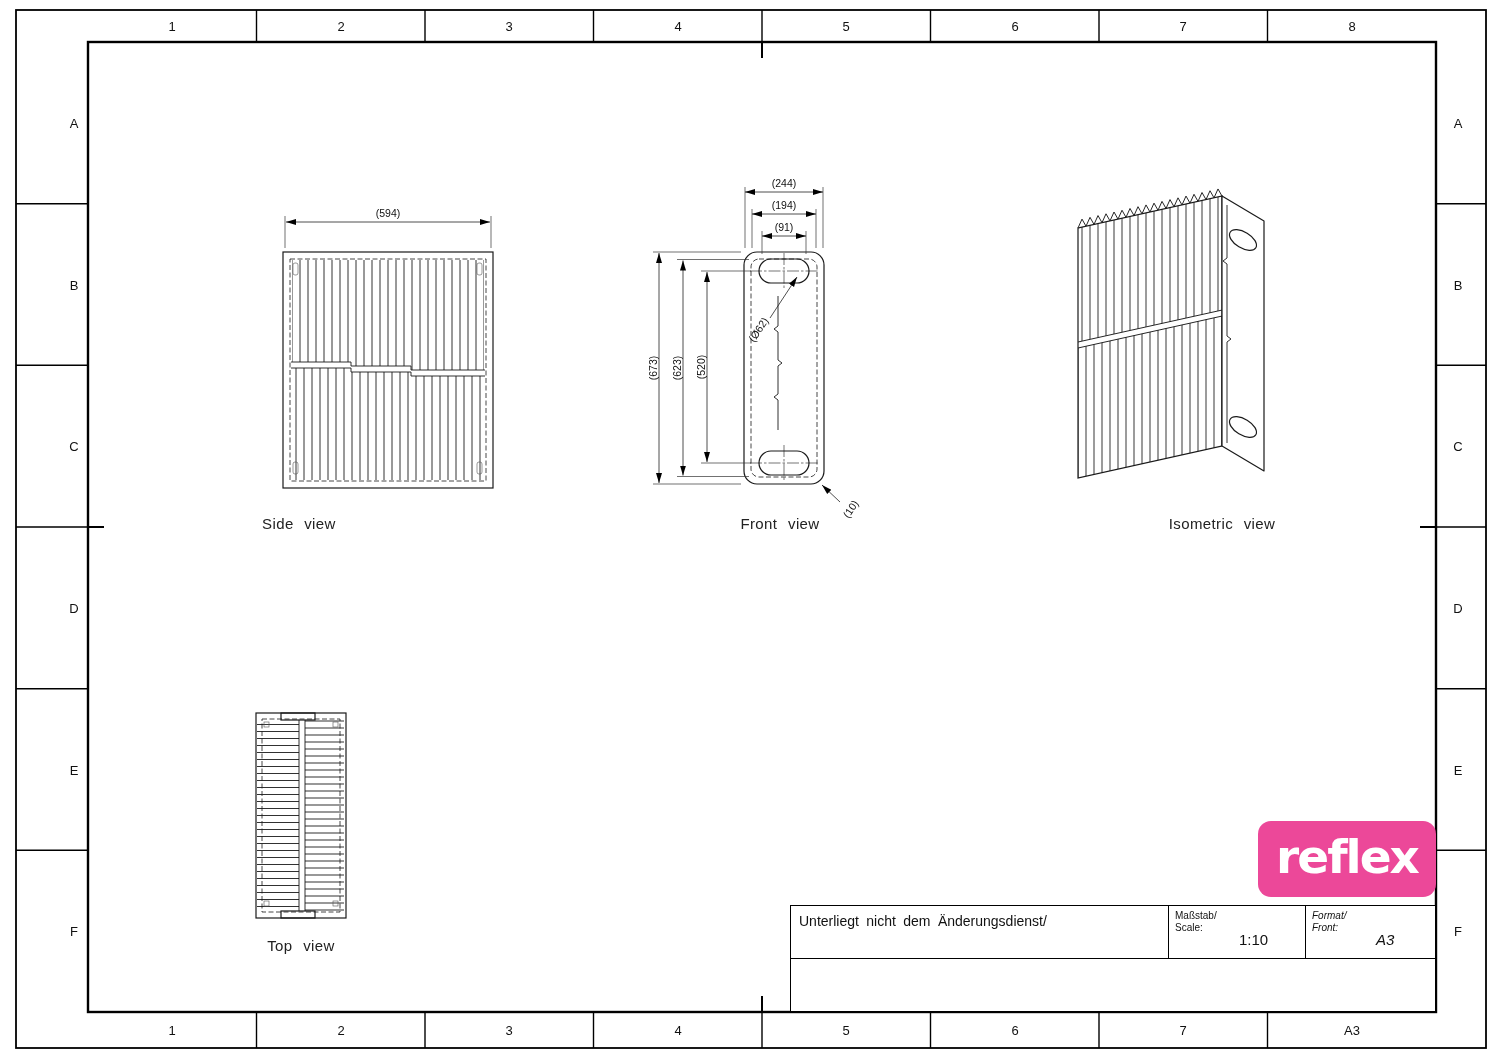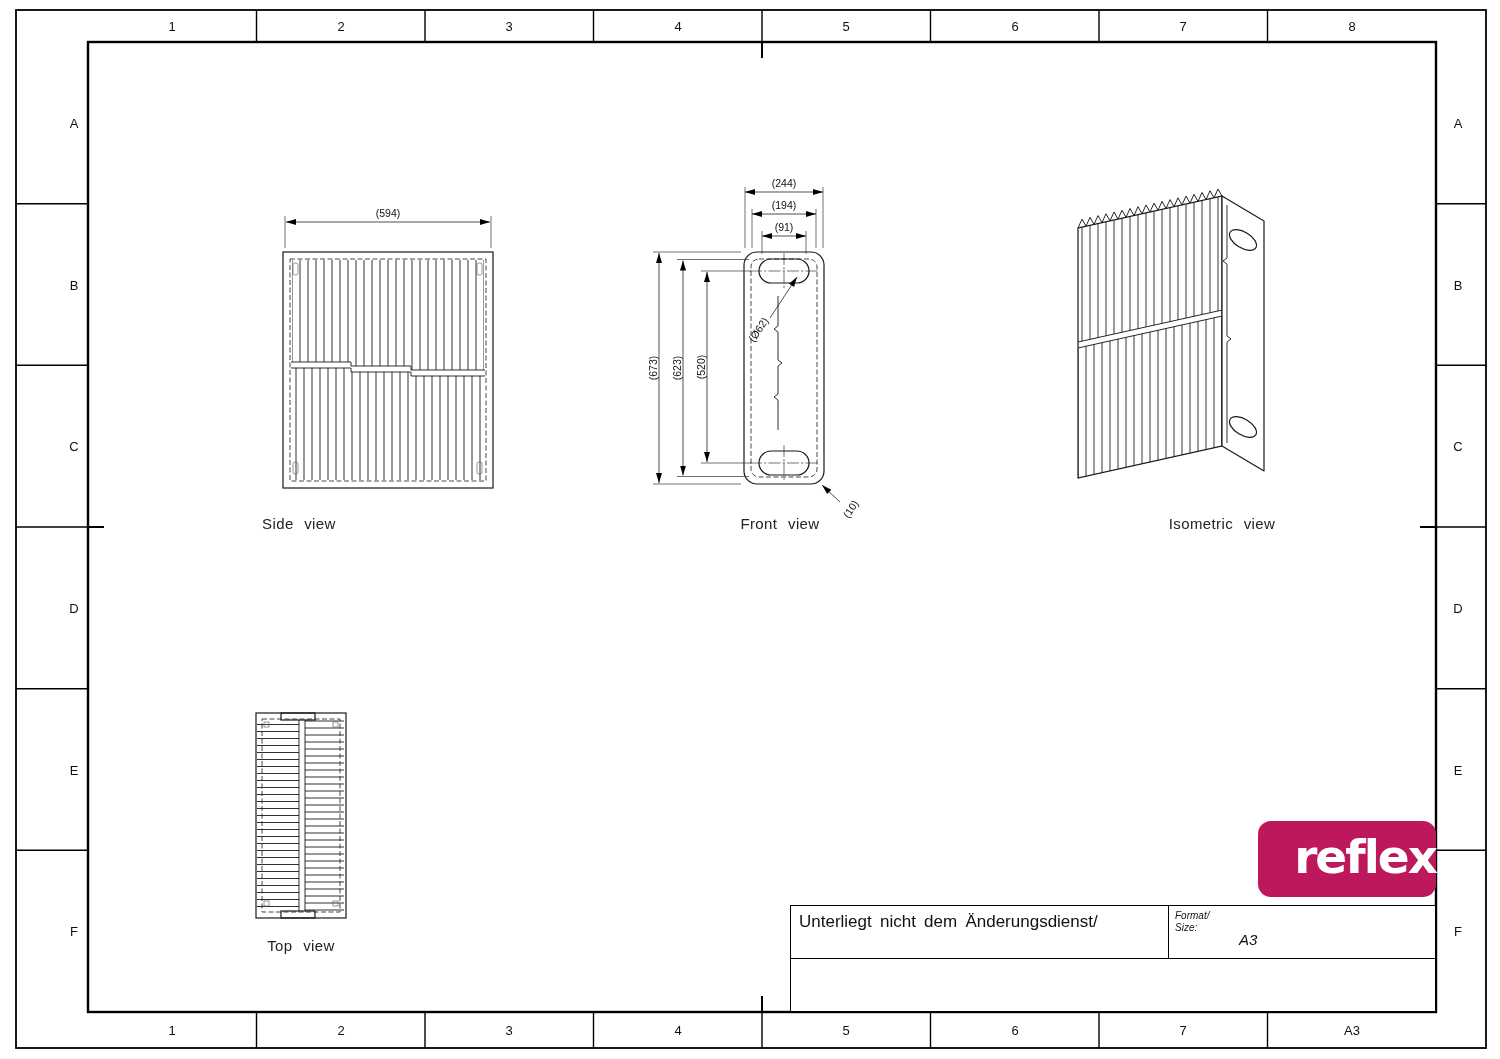--- a/index.html
+++ b/index.html
@@ -28,36 +28,36 @@
 
   
   .titleblock{
     position:absolute;left:790px;top:905px;width:646px;height:107px;
     border:1.6px solid #000;box-sizing:border-box;background:#fff;z-index:3;
   }
   .titleblock *{box-sizing:border-box;}
   .tb-row1{display:flex;height:53px;border-bottom:1.3px solid #000;}
   .tb-row2{display:flex;height:50px;}
   .tb-note{flex:0 0 378px;border-right:1.3px solid #000;padding:5px 8px;
-    font-size:17px;line-height:21px;word-spacing:3.5px;}
+    font-size:14px;line-height:21px;word-spacing:3.5px;}
   .tb-scale{flex:0 0 137px;border-right:1.3px solid #000;position:relative;}
   .tb-format{flex:1;position:relative;font-style:italic;}
   .tb-lbl{position:absolute;left:6px;top:4px;font-size:10px;}
   .tb-lbl2{position:absolute;left:6px;top:16px;font-size:10px;}
   .tb-val{position:absolute;left:70px;top:25px;font-size:15px;}
   .tb-rev{flex:0 0 135px;border-right:1.3px solid #000;position:relative;}
   .tb-rev-val{position:absolute;left:0;right:0;top:22px;text-align:center;font-size:14px;}
   .tb-title{flex:1;display:flex;align-items:center;justify-content:center;
     font-size:14.5px;word-spacing:4px;letter-spacing:0.2px;}
 
   
   .logo{
     position:absolute;left:1258px;top:821px;width:178px;height:76px;
-    background:#be185d;border-radius:13px;display:flex;align-items:center;
-    justify-content:flex-end;z-index:3;
+    background:#ec4899;border-radius:13px;display:flex;align-items:center;
+    justify-content:center;z-index:3;
   }
   .logo span{
     color:#fff;font-weight:700;font-size:47px;letter-spacing:-2px;
     font-family:"DejaVu Sans", sans-serif;transform:translateY(-3px);
   }
 </style>
 </head>
 <body>
 
 <div class="page">
@@ -258,23 +258,28 @@
     <rect class="mark" x="333" y="901" width="5" height="5"></rect>
   </g>
   <text class="viewlabel" x="301" y="951" text-anchor="middle">Top view</text>
 </svg>
 
   <div class="titleblock">
     <div class="tb-row1">
       <div class="tb-note">
         <div>Unterliegt nicht dem Änderungsdienst/</div>
       </div>
+      <div class="tb-scale">
+        <div class="tb-lbl">Maßstab/</div>
+        <div class="tb-lbl2">Scale:</div>
+        <div class="tb-val">1:10</div>
+      </div>
       <div class="tb-format">
         <div class="tb-lbl">Format/</div>
-        <div class="tb-lbl2">Size:</div>
+        <div class="tb-lbl2">Front:</div>
         <div class="tb-val">A3</div>
       </div>
     </div>
   </div>
 
   <div class="logo">
     <span>reflex</span>
   </div>
 
 </div>

